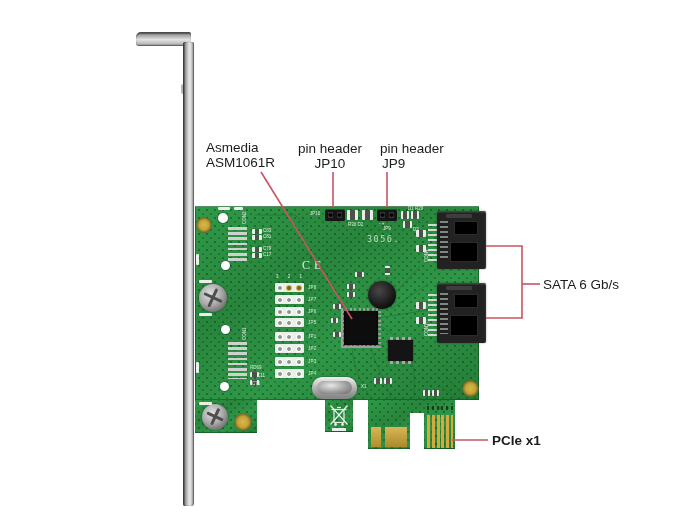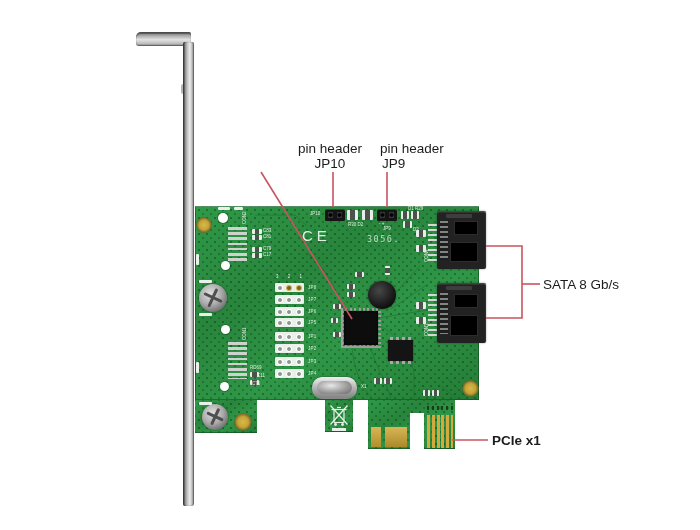--- a/index.html
+++ b/index.html
@@ -73,21 +73,21 @@
       background:repeating-linear-gradient(180deg,#909890 0 2px,#1d1d1d 2px 5px);}
   .sata-slot-top{background:#000;box-shadow:inset 0 0 0 1px #2c2c2c;}
   .sata-slot-bot{background:#000;box-shadow:inset 0 0 0 1px #2c2c2c;}
 
   
   .callout-label{color:#1c1c1c;font-size:13.5px;line-height:15px;white-space:nowrap;}
   .center{text-align:center;}
   svg.overlay{left:0;top:0;pointer-events:none;}
 
   
-  .ce{font-size:15px;letter-spacing:4px;color:rgba(236,246,236,.95);font-family:Liberation Sans, sans-serif;}
+  .ce{font-size:12px;letter-spacing:4px;color:rgba(236,246,236,.95);font-family:Liberation Serif, serif;margin-top:31px;}
   .datecode{font-size:8.5px;letter-spacing:1.5px;color:rgba(225,240,225,.8);font-family:"DejaVu Sans Mono",monospace;}
 </style>
 </head>
 <body>
 
 <div id="stage">
 
   <div class="abs bracket-tab"></div>
   <div class="abs bracket-step"></div>
   <div class="abs bracket-bar"></div>
@@ -291,24 +291,28 @@
     <g stroke="#c9545f" stroke-width="1.6" fill="none">
       <path d="M261,172 L352,319"></path>
       <path d="M333,172 L333,207"></path>
       <path d="M387,172 L387,207"></path>
       <path d="M486,246 H522 V318 H486"></path>
       <path d="M522,284 H540"></path>
       <path d="M452,440 H488"></path>
     </g>
   </svg>
 
+  <div class="abs callout-label" style="left:206px;top:140px;">
+    <div>Asmedia</div>
+    <div>ASM1061R</div>
+  </div>
   <div class="abs callout-label center" style="left:297px;top:141px;width:66px;">
     <div>pin header</div>
     <div>JP10</div>
   </div>
   <div class="abs callout-label" style="left:380px;top:141px;width:66px;">
     <div>pin header</div>
     <div style="margin-left:2px;">JP9</div>
   </div>
-  <div class="abs callout-label" style="left:543px;top:277px;">SATA 8 Gb/s</div>
+  <div class="abs callout-label" style="left:543px;top:277px;">SATA 6 Gb/s</div>
   <div class="abs callout-label" style="left:492px;top:433px;font-weight:bold;">PCIe x1</div>
 
 </div>
 
 </body></html>

